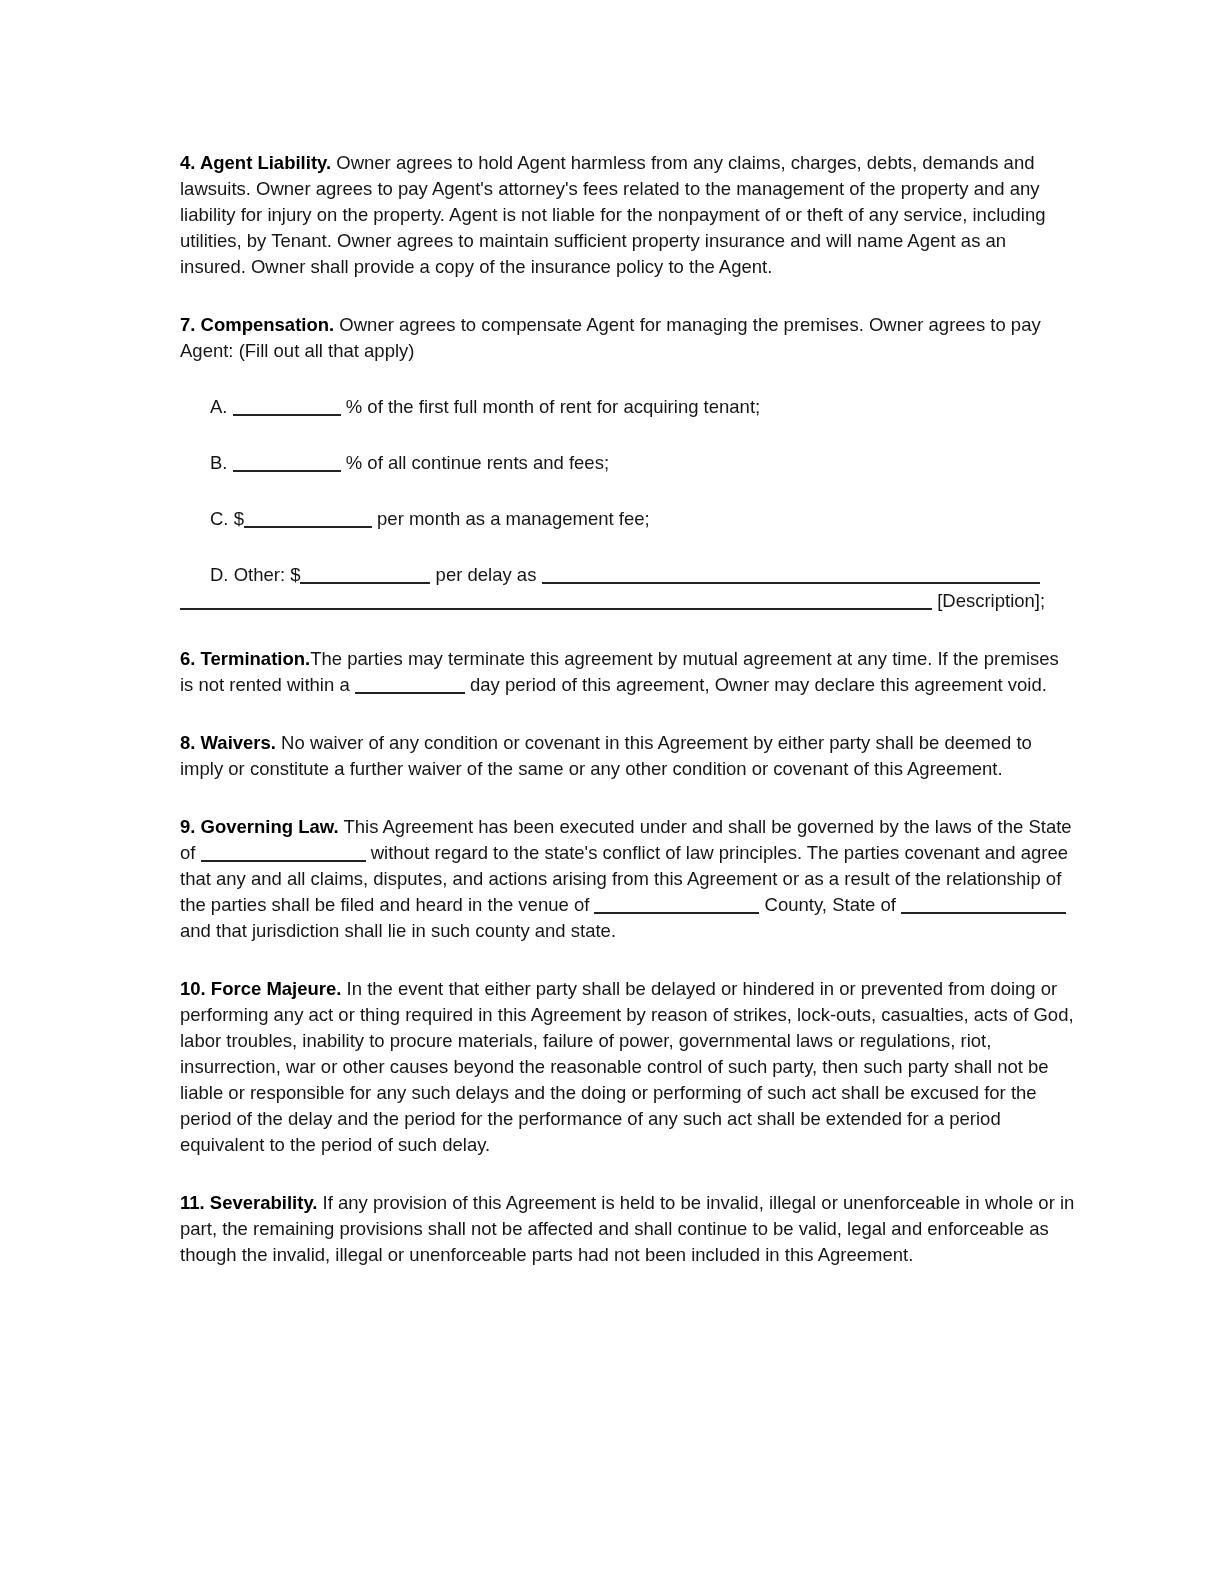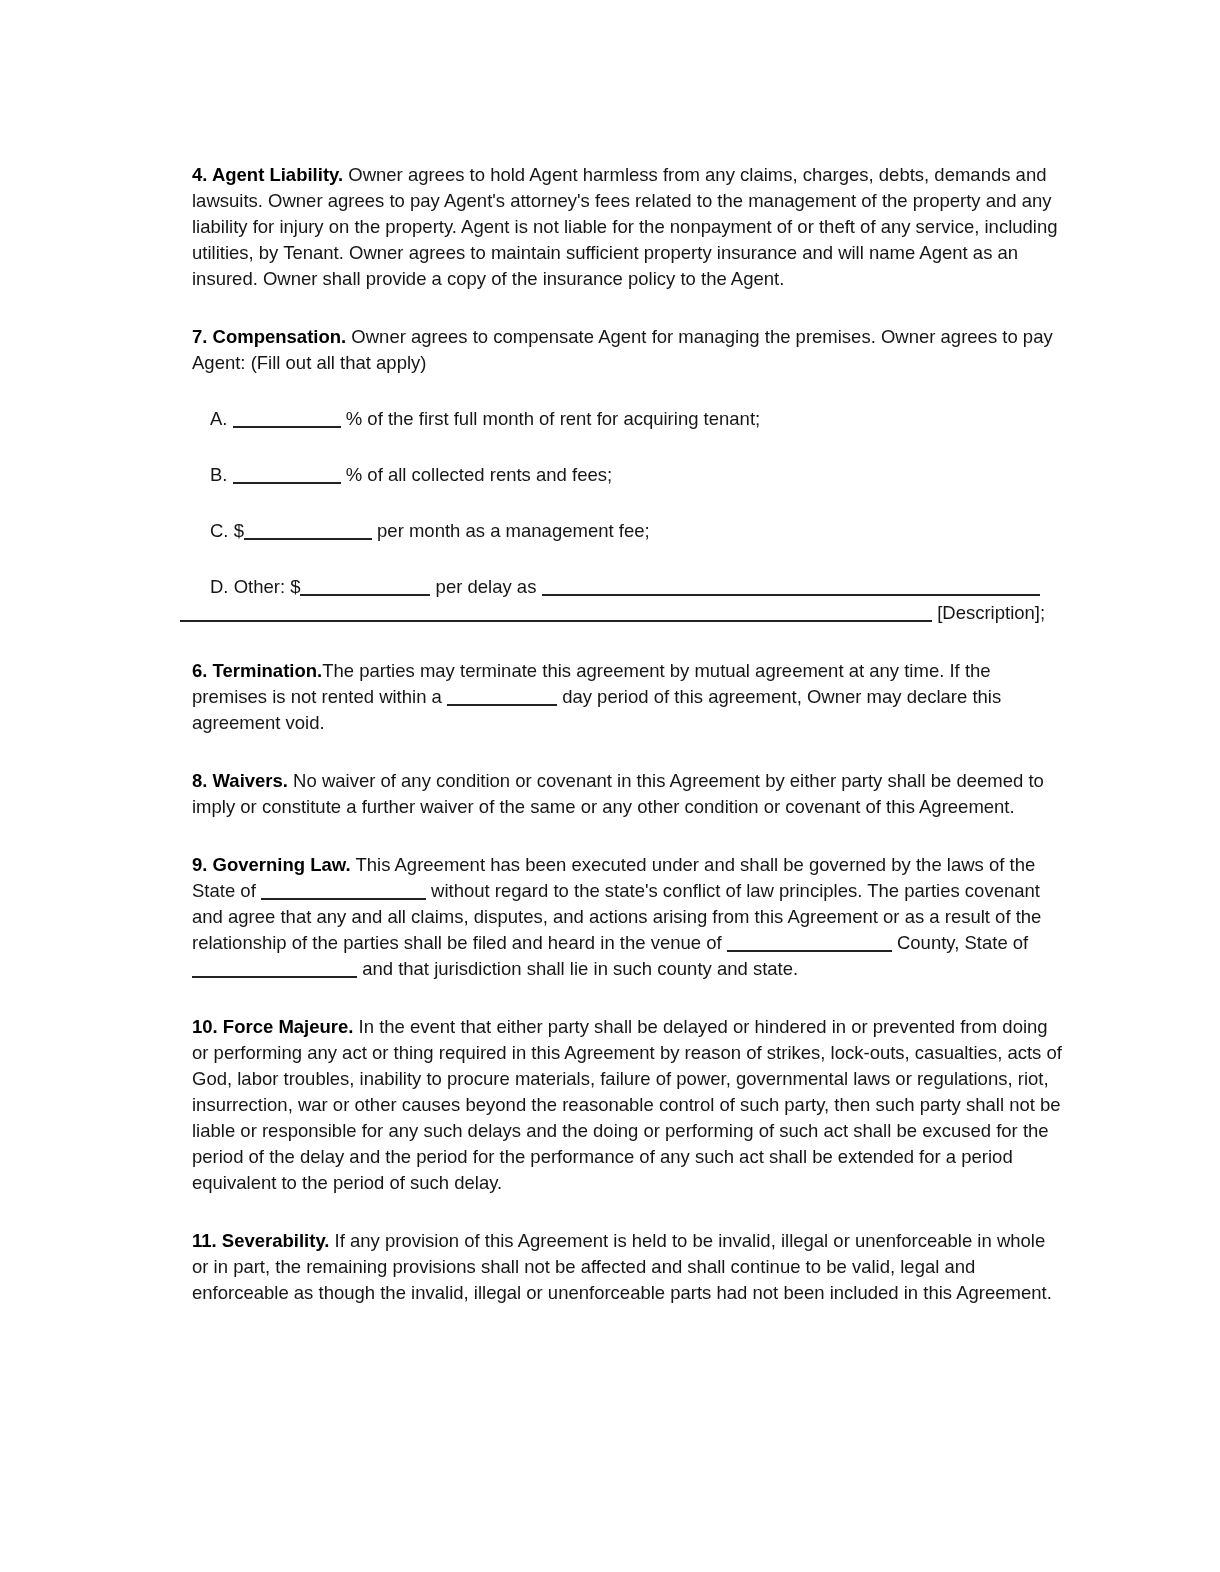--- a/index.html
+++ b/index.html
@@ -21,21 +21,21 @@
   .content {
     position: absolute;
     left: 180px;
     top: 150px;
     width: 897px;
   }
   .section {
     margin: 0 0 32px 0;
   }
   .section p {
-    margin: 12px;
+    margin: 0;
   }
   .section strong {
     color: #000000;
     font-weight: bold;
   }
   .fill-list {
     margin-top: 28px;
   }
   .fill-line {
     white-space: nowrap;
@@ -56,21 +56,21 @@
 
 <div class="page">
   <div class="content">
       <div class="section">
         <p><strong>4. Agent Liability.</strong><span> Owner agrees to hold Agent harmless from any claims, charges, debts, demands and lawsuits. Owner agrees to pay Agent's attorney's fees related to the management of the property and any liability for injury on the property. Agent is not liable for the nonpayment of or theft of any service, including utilities, by Tenant. Owner agrees to maintain sufficient property insurance and will name Agent as an insured. Owner shall provide a copy of the insurance policy to the Agent.</span></p>
       </div>
       <div class="section">
         <p><strong>7. Compensation.</strong><span> Owner agrees to compensate Agent for managing the premises. Owner agrees to pay Agent: (Fill out all that apply)</span></p>
         <div class="fill-list">
           <div class="fill-line indent"><span>A. </span><span class="blank" style="width: 108px;"></span><span> % of the first full month of rent for acquiring tenant;</span></div>
-          <div class="fill-line indent"><span>B. </span><span class="blank" style="width: 108px;"></span><span> % of all collected rents and fees;</span></div>
+          <div class="fill-line indent"><span>B. </span><span class="blank" style="width: 108px;"></span><span> % of all continue rents and fees;</span></div>
           <div class="fill-line indent"><span>C. $</span><span class="blank" style="width: 128px;"></span><span> per month as a management fee;</span></div>
           <div class="fill-line indent"><span>D. Other: $</span><span class="blank" style="width: 130px;"></span><span> per delay as </span><span class="blank" style="width: 498px;"></span></div>
           <div class="fill-line"><span class="blank" style="width: 752px;"></span><span> [Description];</span></div>
         </div>
       </div>
       <div class="section">
         <p><strong>6. Termination.</strong><span>The parties may terminate this agreement by mutual agreement at any time. If the premises is not rented within a </span><span class="blank" style="width: 110px;"></span><span> day period of this agreement, Owner may declare this agreement void.</span></p>
       </div>
       <div class="section">
         <p><strong>8. Waivers.</strong><span> No waiver of any condition or covenant in this Agreement by either party shall be deemed to imply or constitute a further waiver of the same or any other condition or covenant of this Agreement.</span></p>

